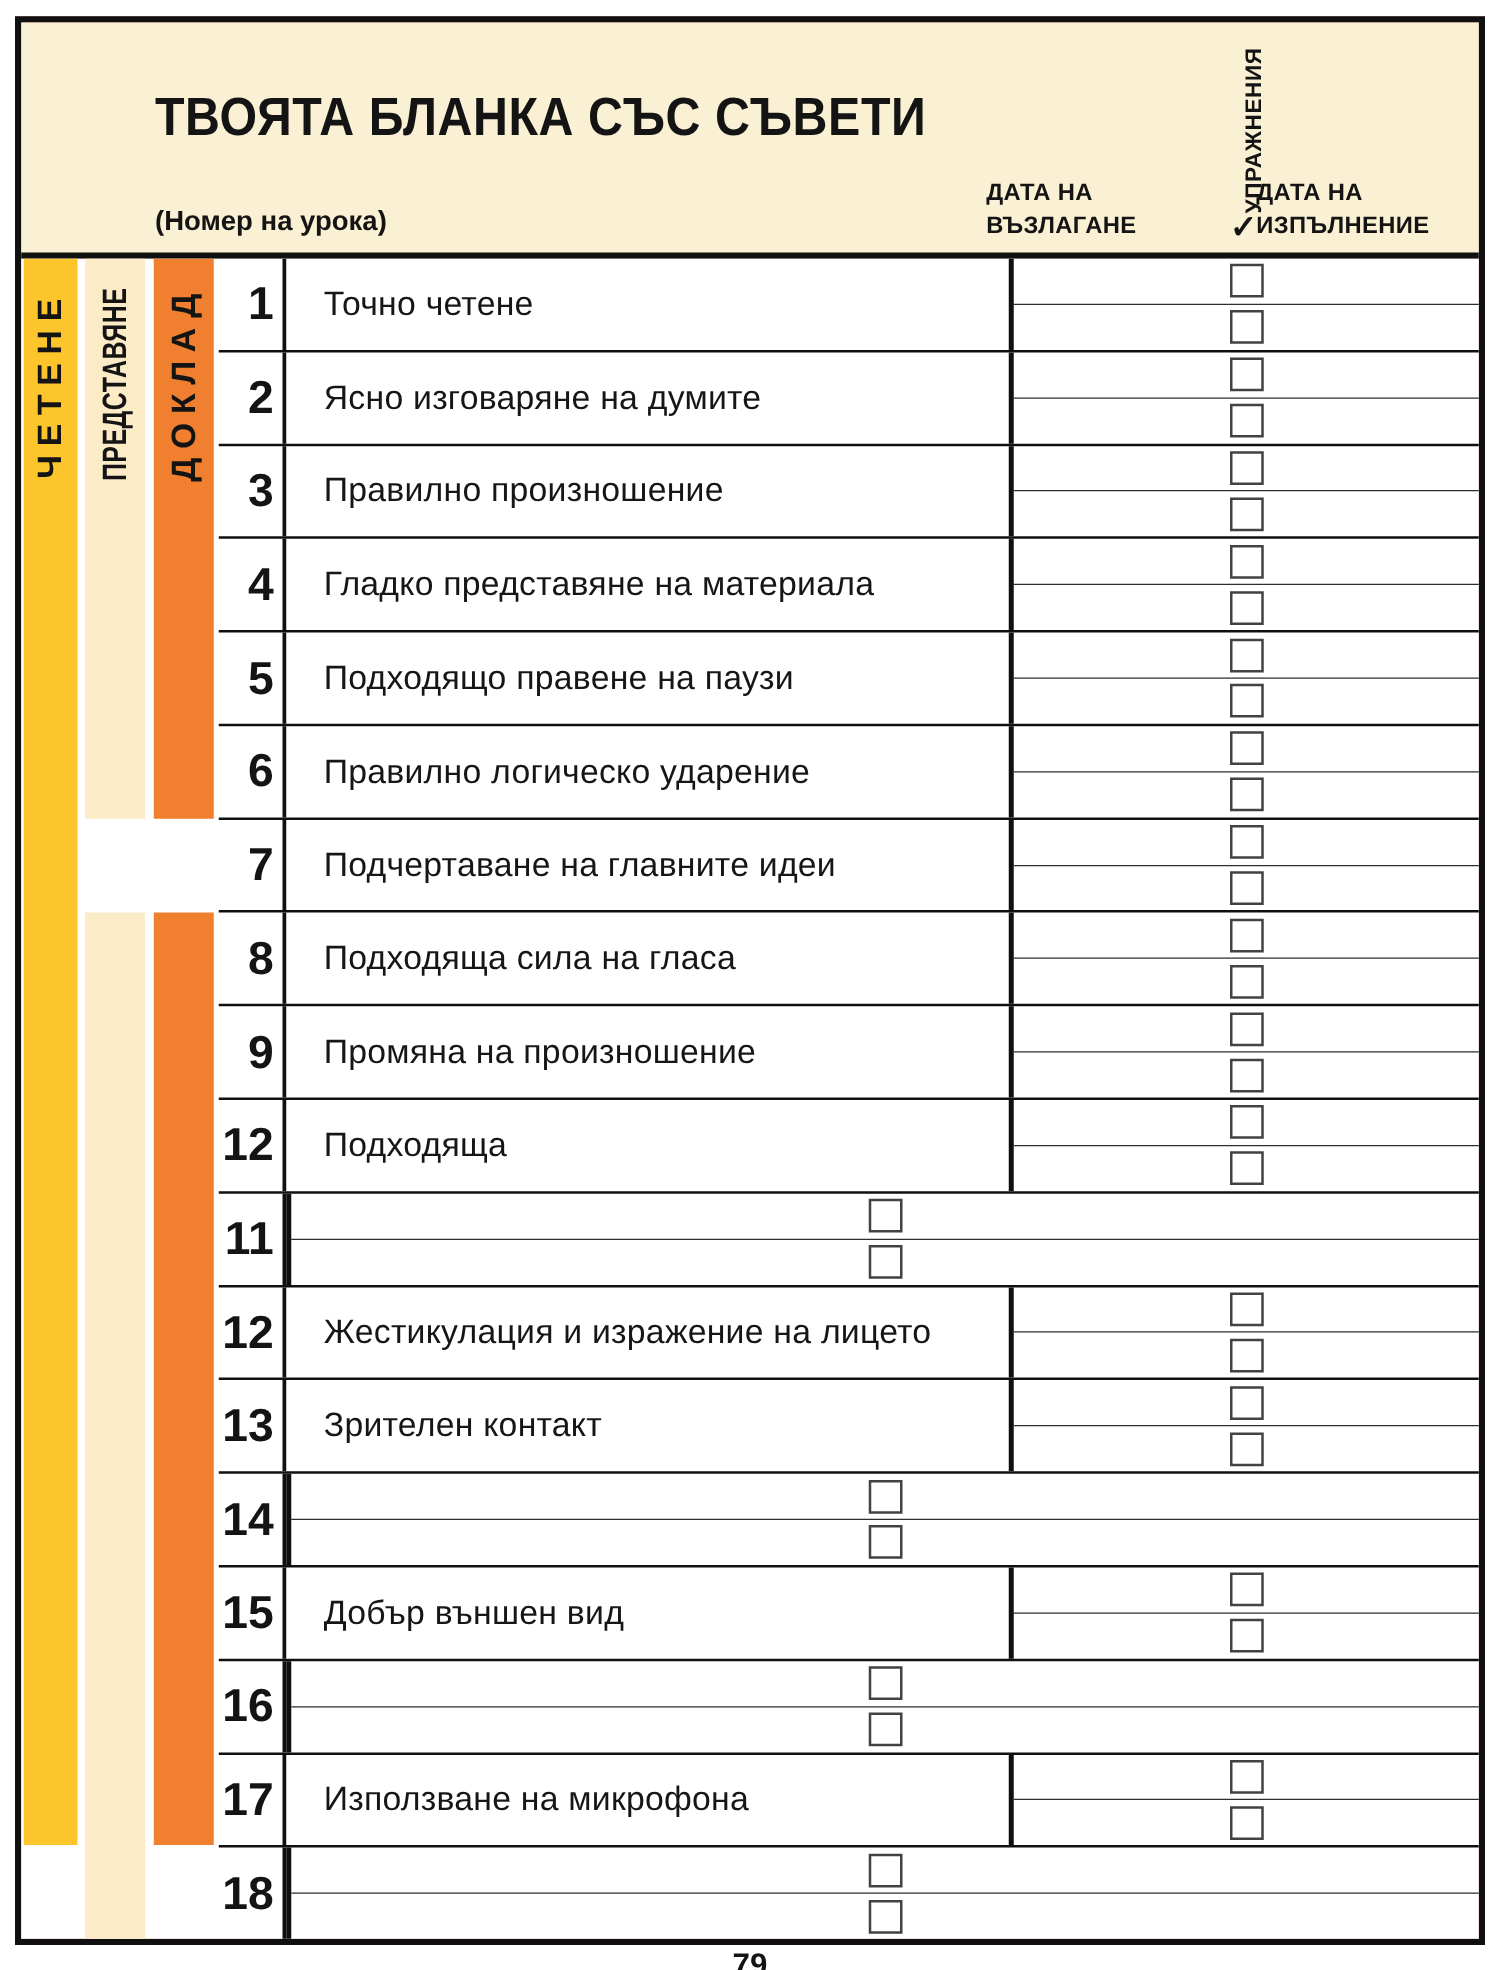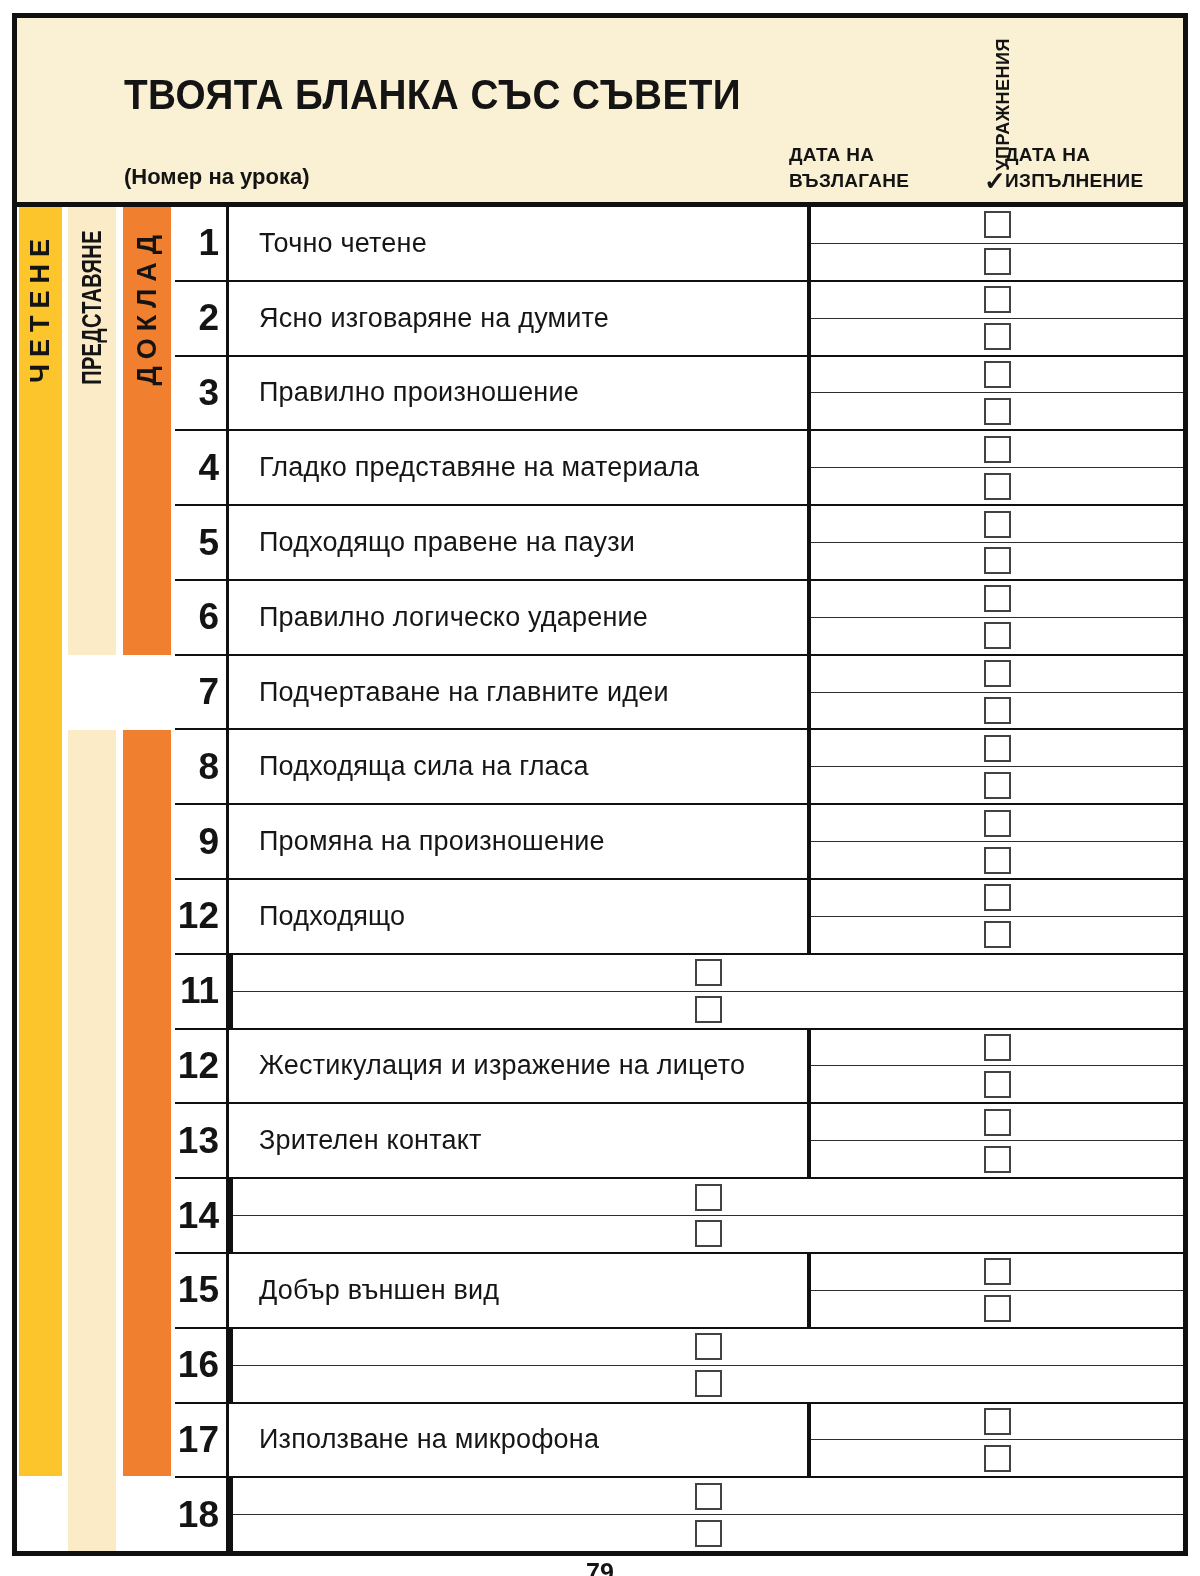--- a/index.html
+++ b/index.html
@@ -196,21 +196,21 @@
             <div class="sub">
               <span class="cb"></span>
             </div>
             <div class="sub">
               <span class="cb"></span>
             </div>
           </div>
         </div>
       <div class="row">
           <div class="num">12</div>
-          <div class="desc">Подходящо</div>
+          <div class="desc">Подходяща</div>
           <div class="right">
             <div class="sub">
               <span class="cb"></span>
             </div>
             <div class="sub">
               <span class="cb"></span>
             </div>
           </div>
         </div>
       <div class="row">

